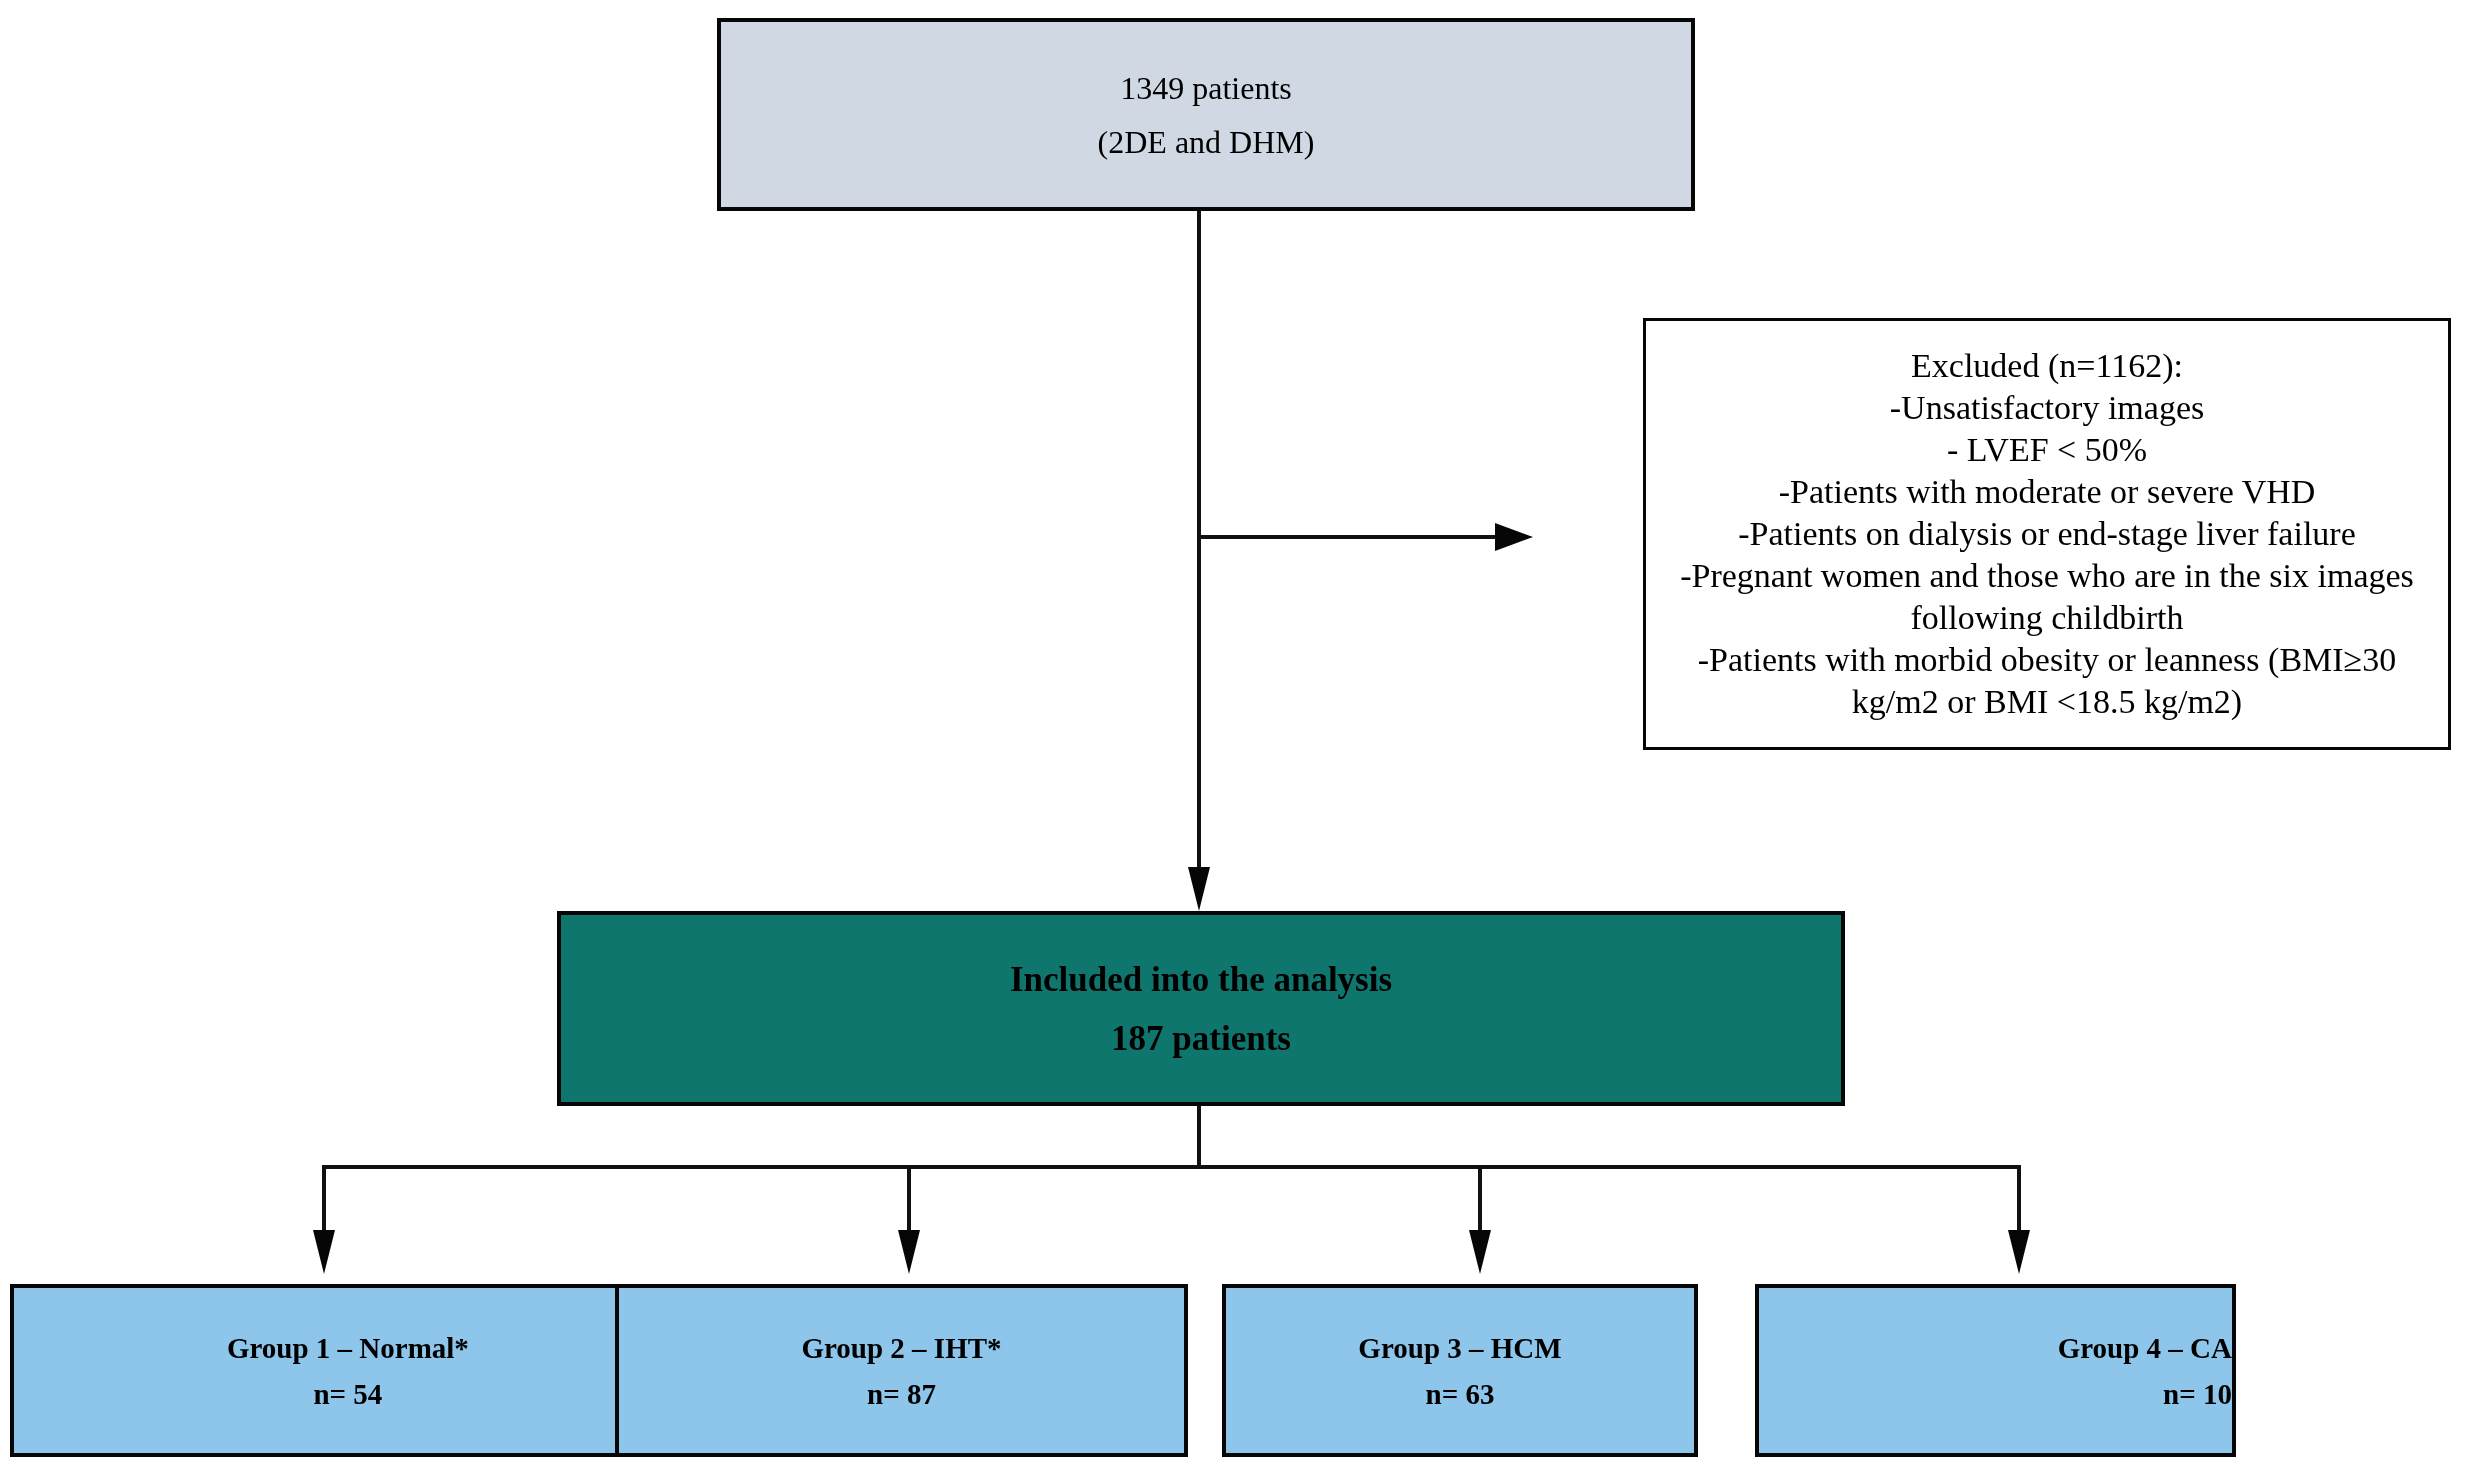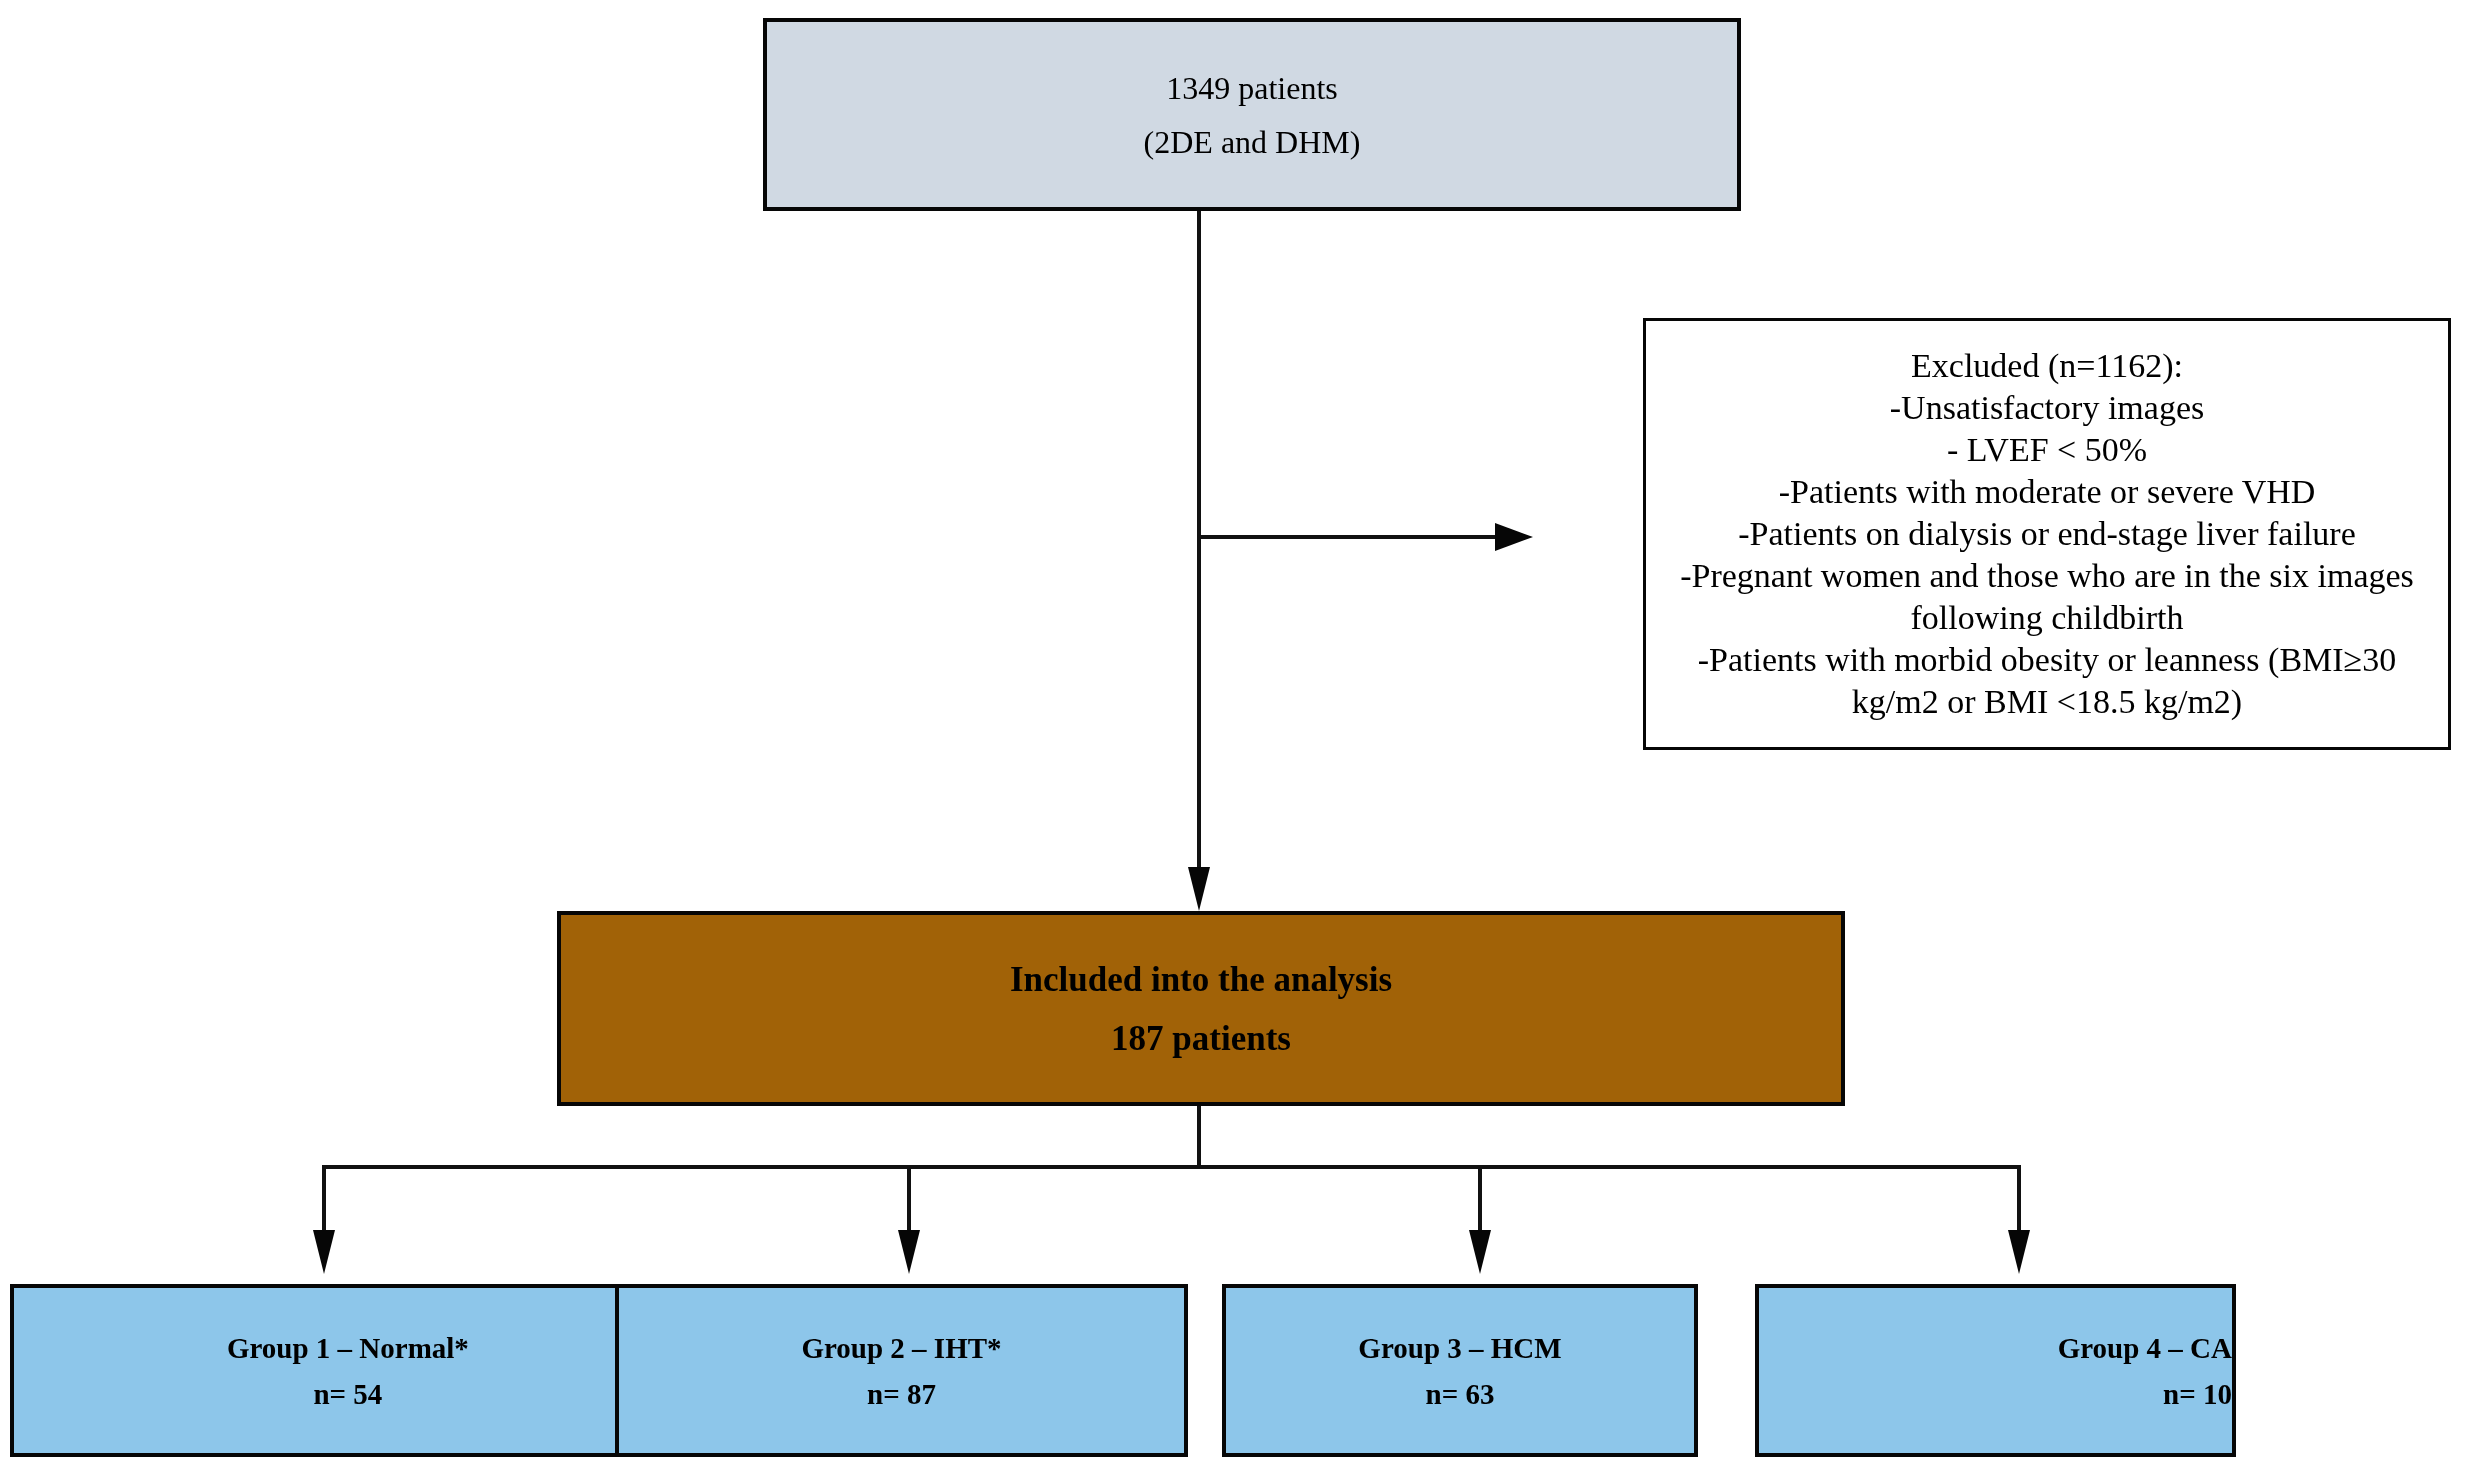--- a/index.html
+++ b/index.html
@@ -15,30 +15,30 @@
     position:absolute;
     box-sizing:border-box;
     border:4.1px solid #060606;
     display:flex; flex-direction:column;
     align-items:center; justify-content:center;
     text-align:center;
   }
   .top-box {
     left:717px; top:18px; width:978px; height:193px;
     background:#d0d9e3;
-    font-size:32px; line-height:54px; font-weight:400;margin-left:46px;
+    font-size:32px; line-height:54px; font-weight:400;
   }
   .excluded-box {
     left:1643px; top:318px; width:808px; height:432px;
     background:#ffffff; border-width:3.5px;
     font-size:34px; line-height:42px; font-weight:400;
   }
   .included-box {
     left:557px; top:911px; width:1288px; height:195px;
-    background:#a16207; border-width:4.8px;
+    background:#0f766e; border-width:4.8px;
     font-size:35px; line-height:59px; font-weight:700;
   }
   .group-box {
     top:1284px; height:173px;
     background:#8dc6ea;
     font-size:29px; line-height:46px; font-weight:700;
   }
   .g1 { left:10.4px;   width:675px; }
   .g2 { left:615px;  width:573px; }
   .g3 { left:1222px; width:476px; }

